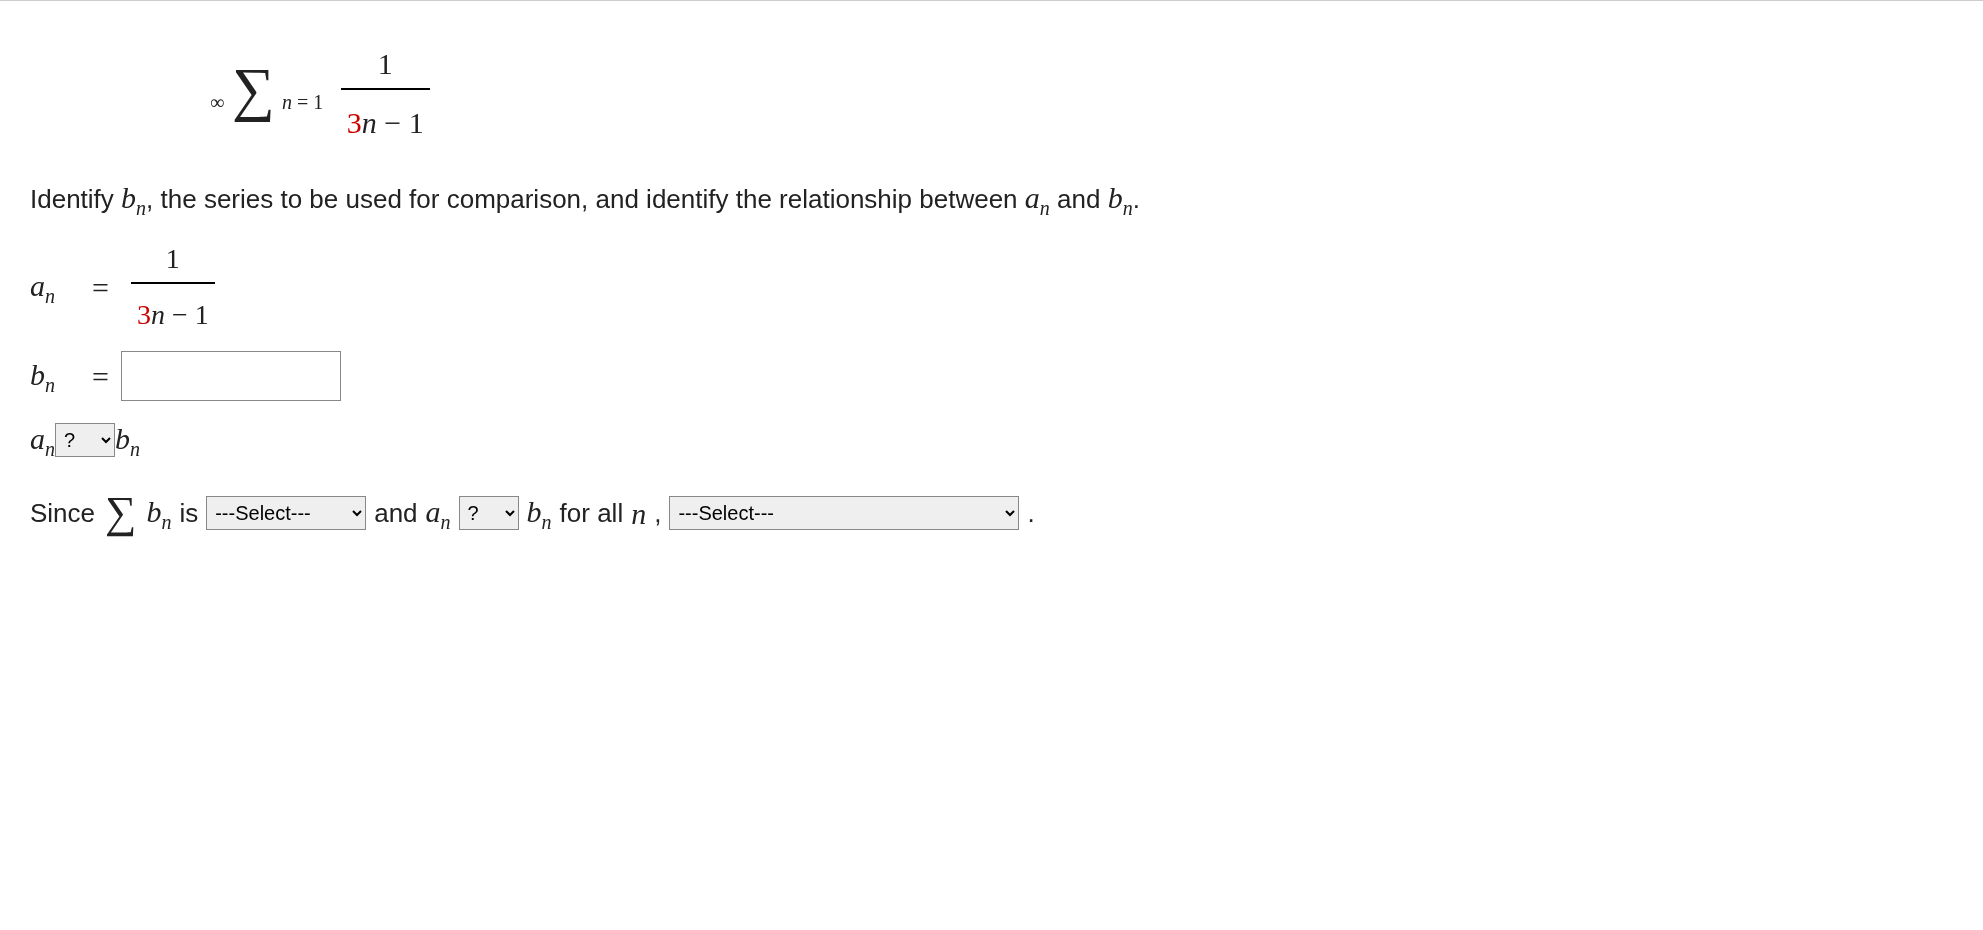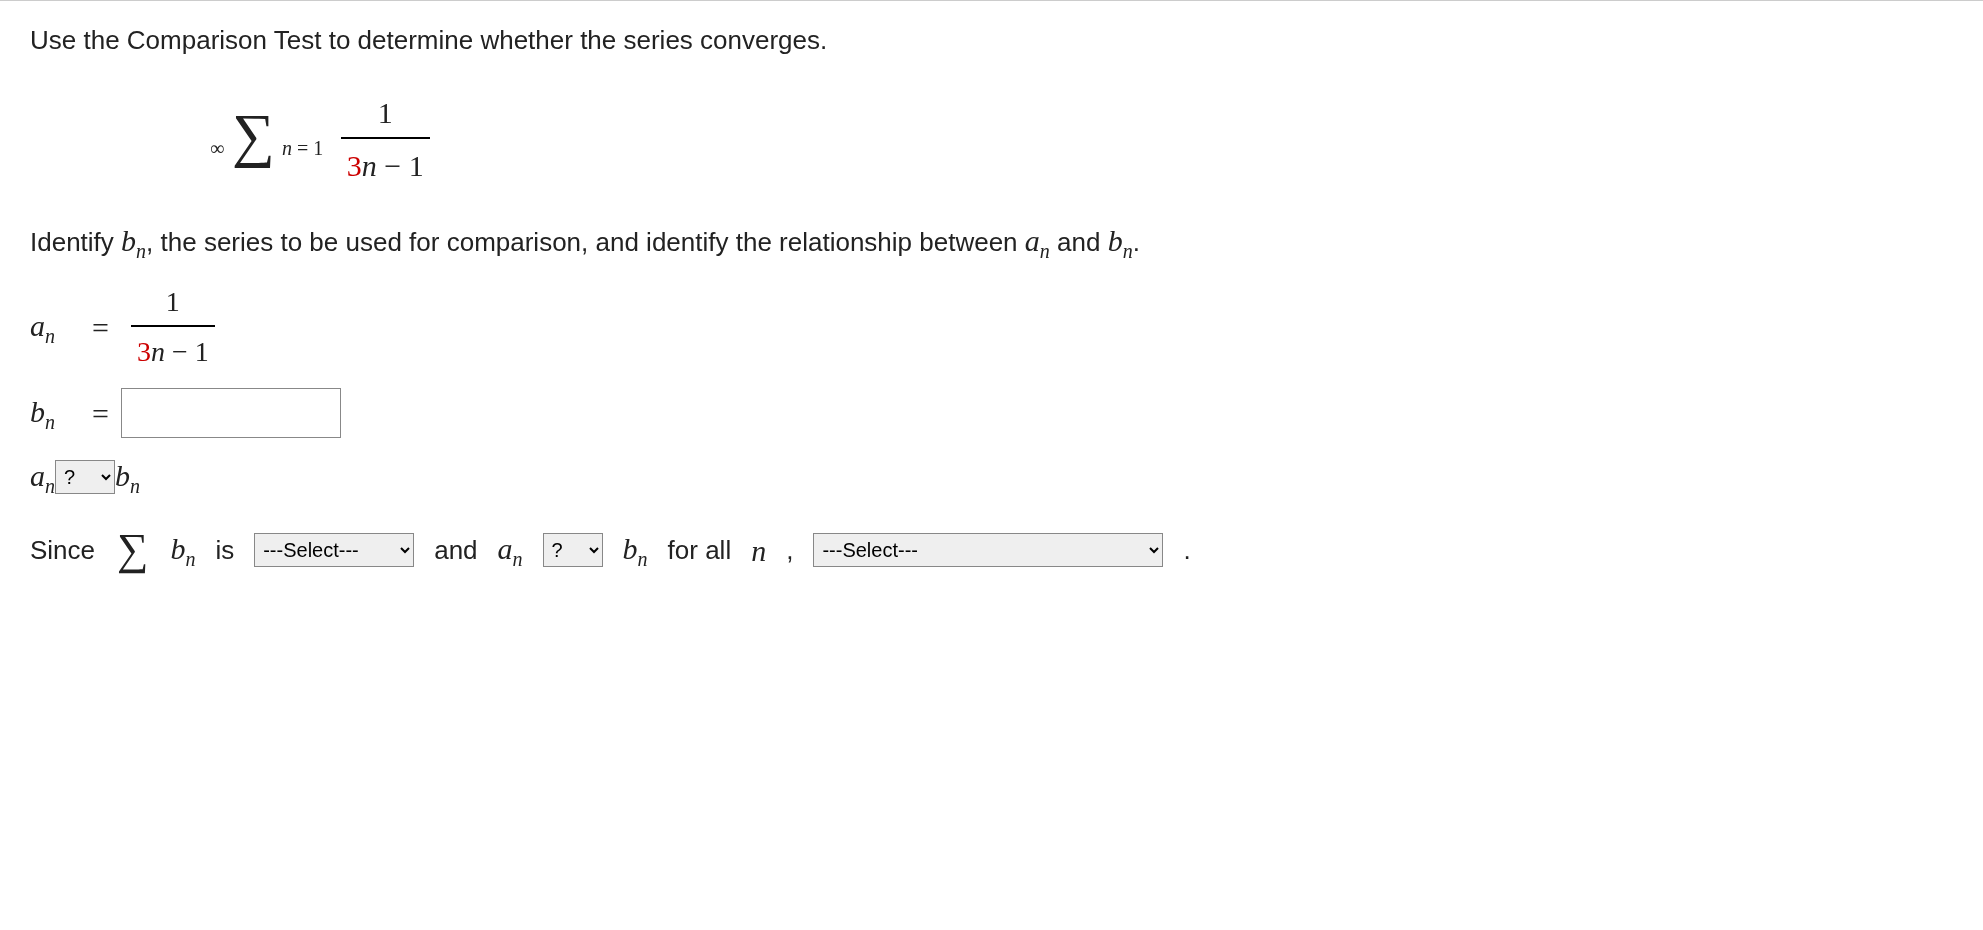--- a/index.html
+++ b/index.html
@@ -50,21 +50,21 @@
     margin-left: 10px;
   }
   .frac .num {
     display: block;
     border-bottom: 2px solid #000;
     padding: 0 6px 2px 6px;
     font-style: normal;
   }
   .frac .den {
     display: block;
-    padding: 4px 6px 0 6px;
+    padding: 10px 6px 0 6px;
   }
   .red {
     color: #c00;
     font-style: normal;
   }
   .identify {
     margin: 4px 0;
   }
   .math-it {
     font-family: 'Times New Roman', serif;
@@ -122,40 +122,39 @@
     width: 160px;
   }
   select.big-select {
     width: 350px;
   }
   .since-row {
     margin-top: 25px;
     display: flex;
     align-items: center;
     flex-wrap: wrap;
-    gap: 20px;
+    gap: 8px;
   }
   .inline-sigma {
     display: inline-block;
     vertical-align: middle;
     font-family: 'Times New Roman', serif;
     font-size: 44px;
     line-height: 1;
     margin: 0 2px;
   }
   .plain {
     font-style: normal;
   }
 </style>
 </head>
 <body>
 
 <div class="container">
 
-  <div class="prompt">Use the Comparison Test to determine whether the series converges.</div>
 
   <div class="series-block">
     <span class="sigma-wrap">
       <span class="sigma-top">∞</span>
       <span class="sigma">∑</span>
       <span class="sigma-bottom">
         <span class="math-it" style="font-size:20px;">n</span><span class="plain"> = 1</span>
       </span>
     </span>
     <span class="frac">

